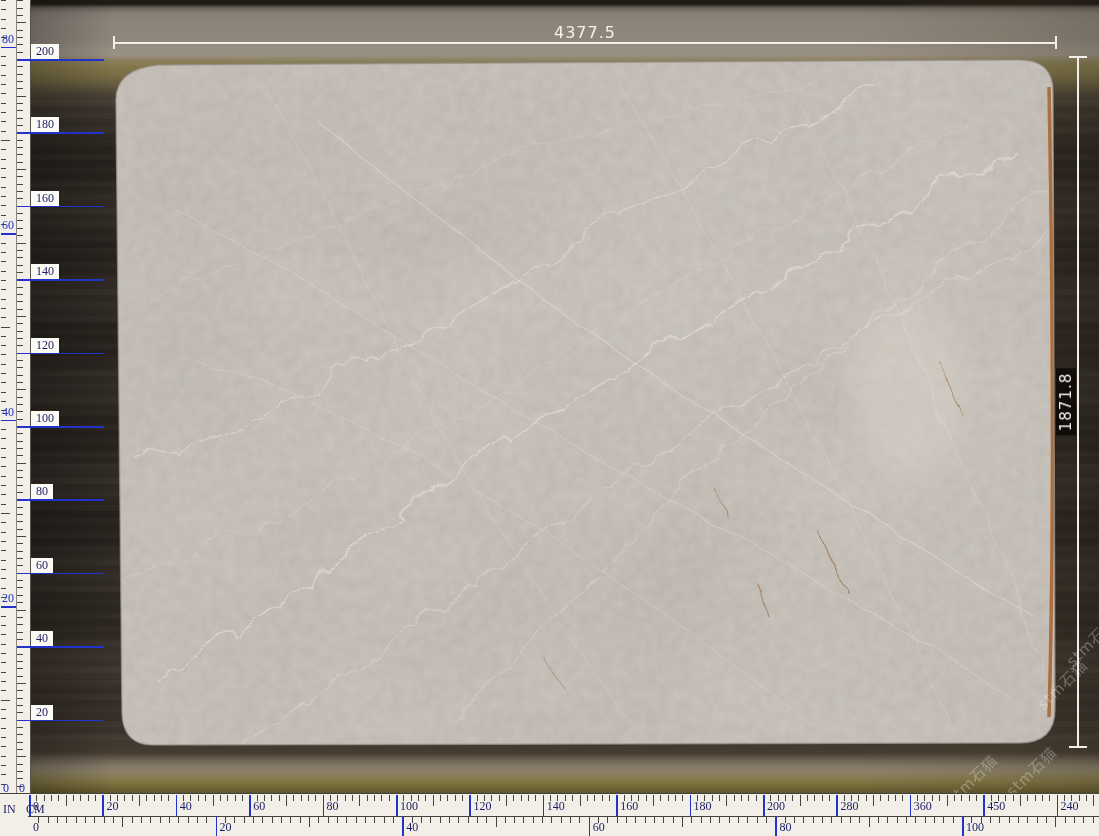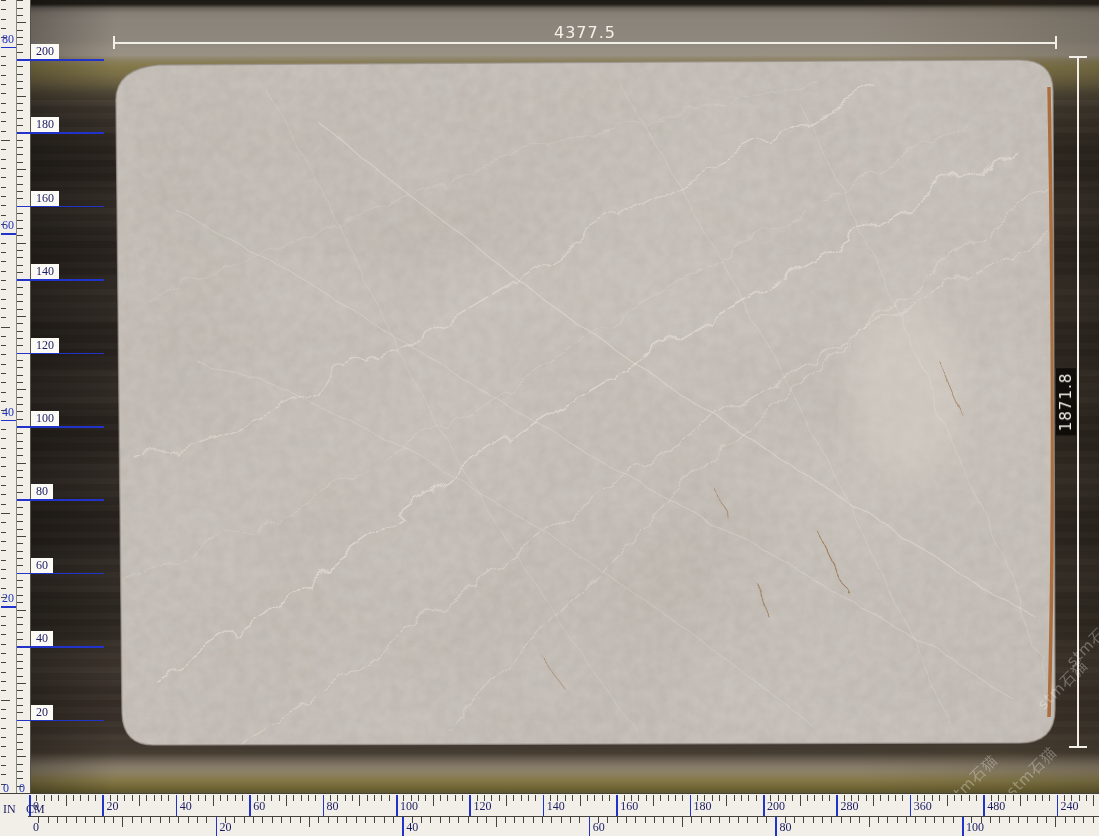--- a/index.html
+++ b/index.html
@@ -525,21 +525,21 @@
       <div class="rlabel" style="left: 253.2px; top: 6px;">60</div>
       <div class="rlabel" style="left: 326.6px; top: 6px;">80</div>
       <div class="rlabel" style="left: 400px; top: 6px;">100</div>
       <div class="rlabel" style="left: 473.4px; top: 6px;">120</div>
       <div class="rlabel" style="left: 546.8px; top: 6px;">140</div>
       <div class="rlabel" style="left: 620.2px; top: 6px;">160</div>
       <div class="rlabel" style="left: 693.6px; top: 6px;">180</div>
       <div class="rlabel" style="left: 767px; top: 6px;">200</div>
       <div class="rlabel" style="left: 840.4px; top: 6px;">280</div>
       <div class="rlabel" style="left: 913.8px; top: 6px;">360</div>
-      <div class="rlabel" style="left: 987.2px; top: 6px;">480</div>
+      <div class="rlabel" style="left: 987.2px; top: 6px;">450</div>
       <div class="rlabel" style="left: 1060.6px; top: 6px;">240</div>
       <div class="tick" style="left: 38.33px; top: 23px; width: 1px; height: 6px;"></div>
       <div class="tick" style="left: 47.66px; top: 23px; width: 1px; height: 6px;"></div>
       <div class="tick" style="left: 56.99px; top: 23px; width: 1px; height: 6px;"></div>
       <div class="tick" style="left: 66.32px; top: 23px; width: 1px; height: 6px;"></div>
       <div class="tick" style="left: 75.65px; top: 23px; width: 1px; height: 6px;"></div>
       <div class="tick" style="left: 84.98px; top: 23px; width: 1px; height: 6px;"></div>
       <div class="tick" style="left: 94.31px; top: 23px; width: 1px; height: 6px;"></div>
       <div class="tick" style="left: 103.64px; top: 23px; width: 1px; height: 6px;"></div>
       <div class="tick" style="left: 112.97px; top: 23px; width: 1px; height: 6px;"></div>

